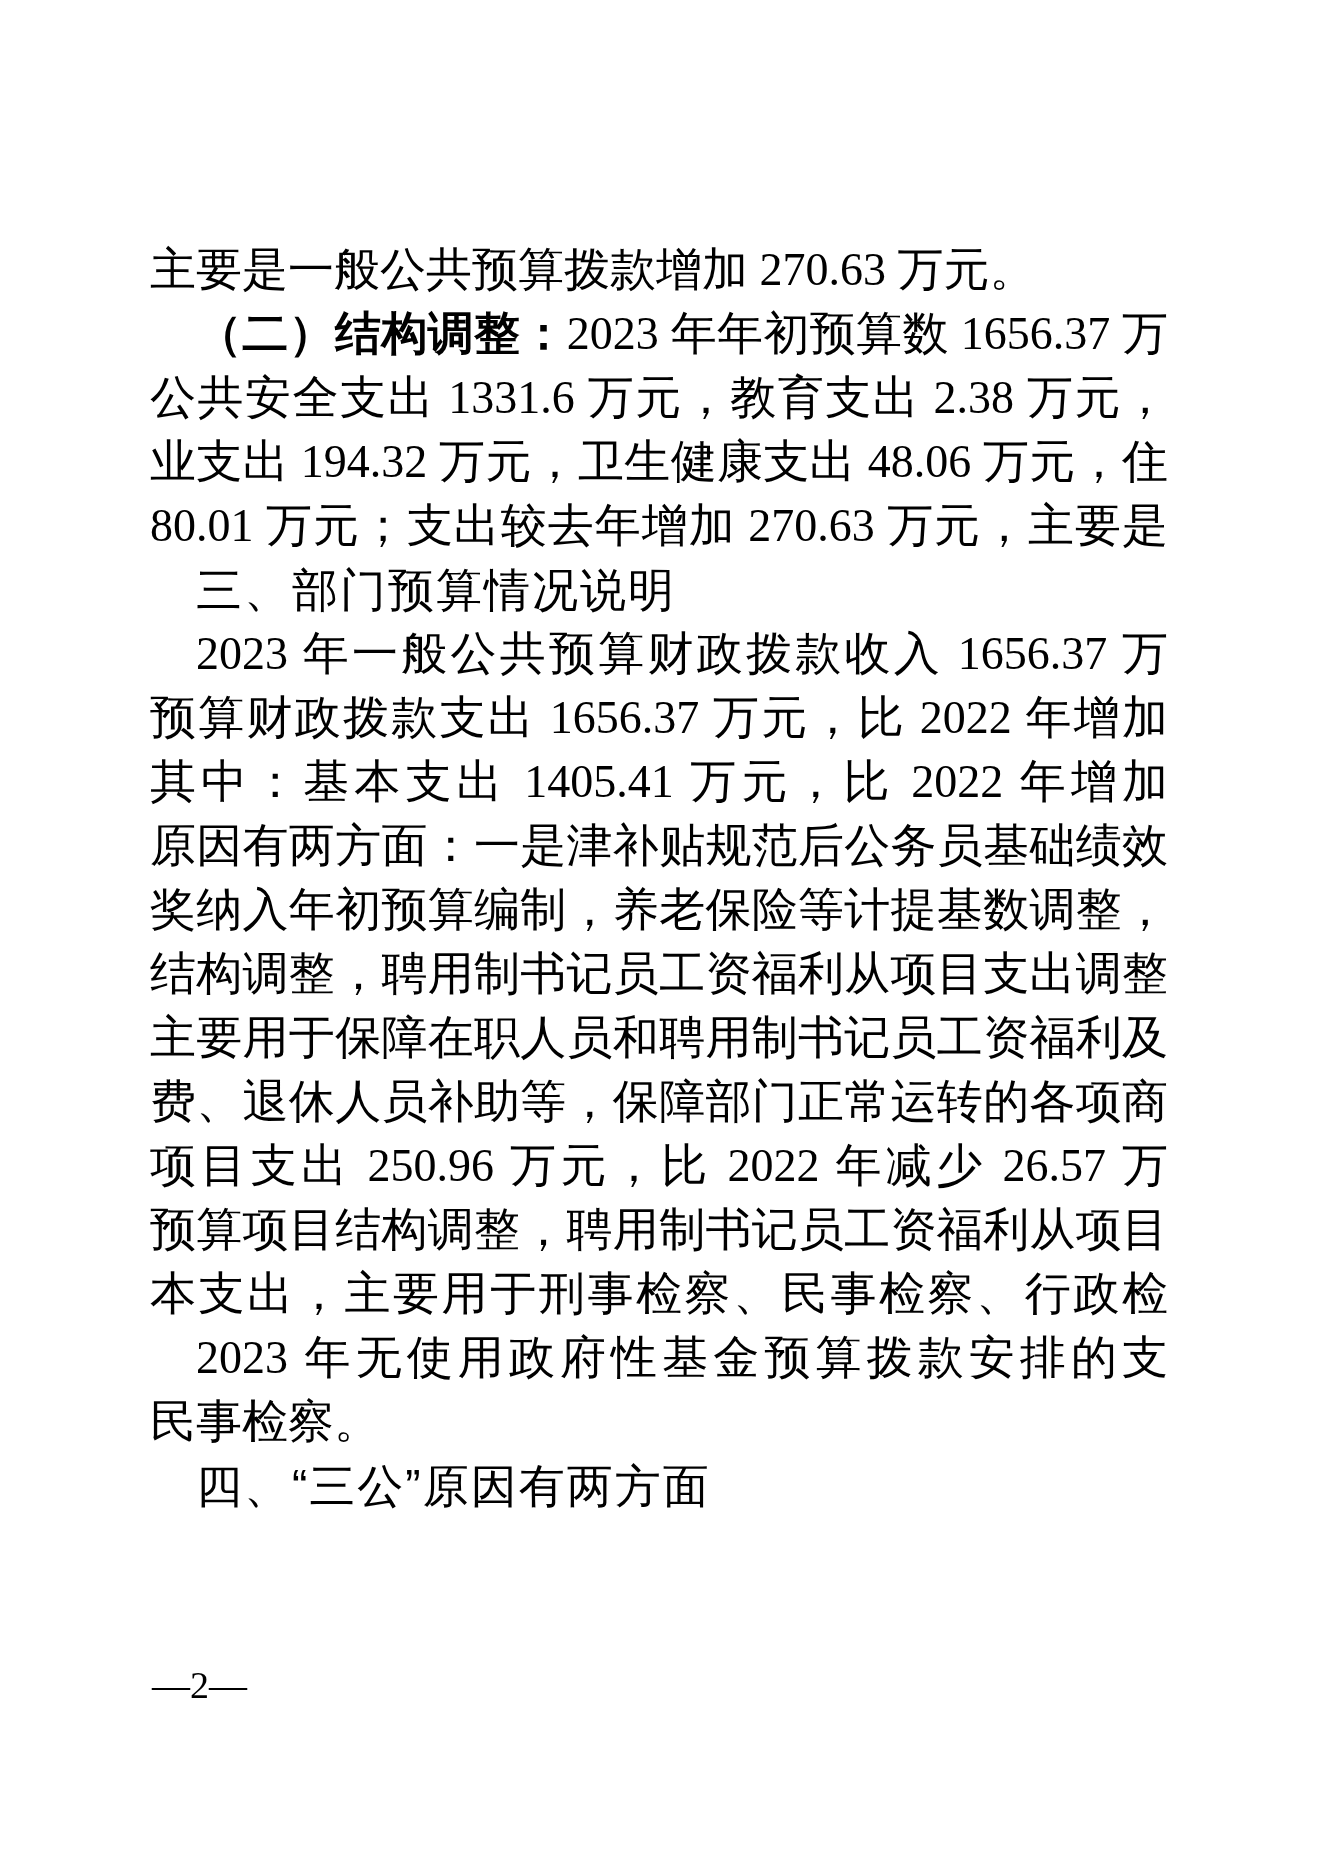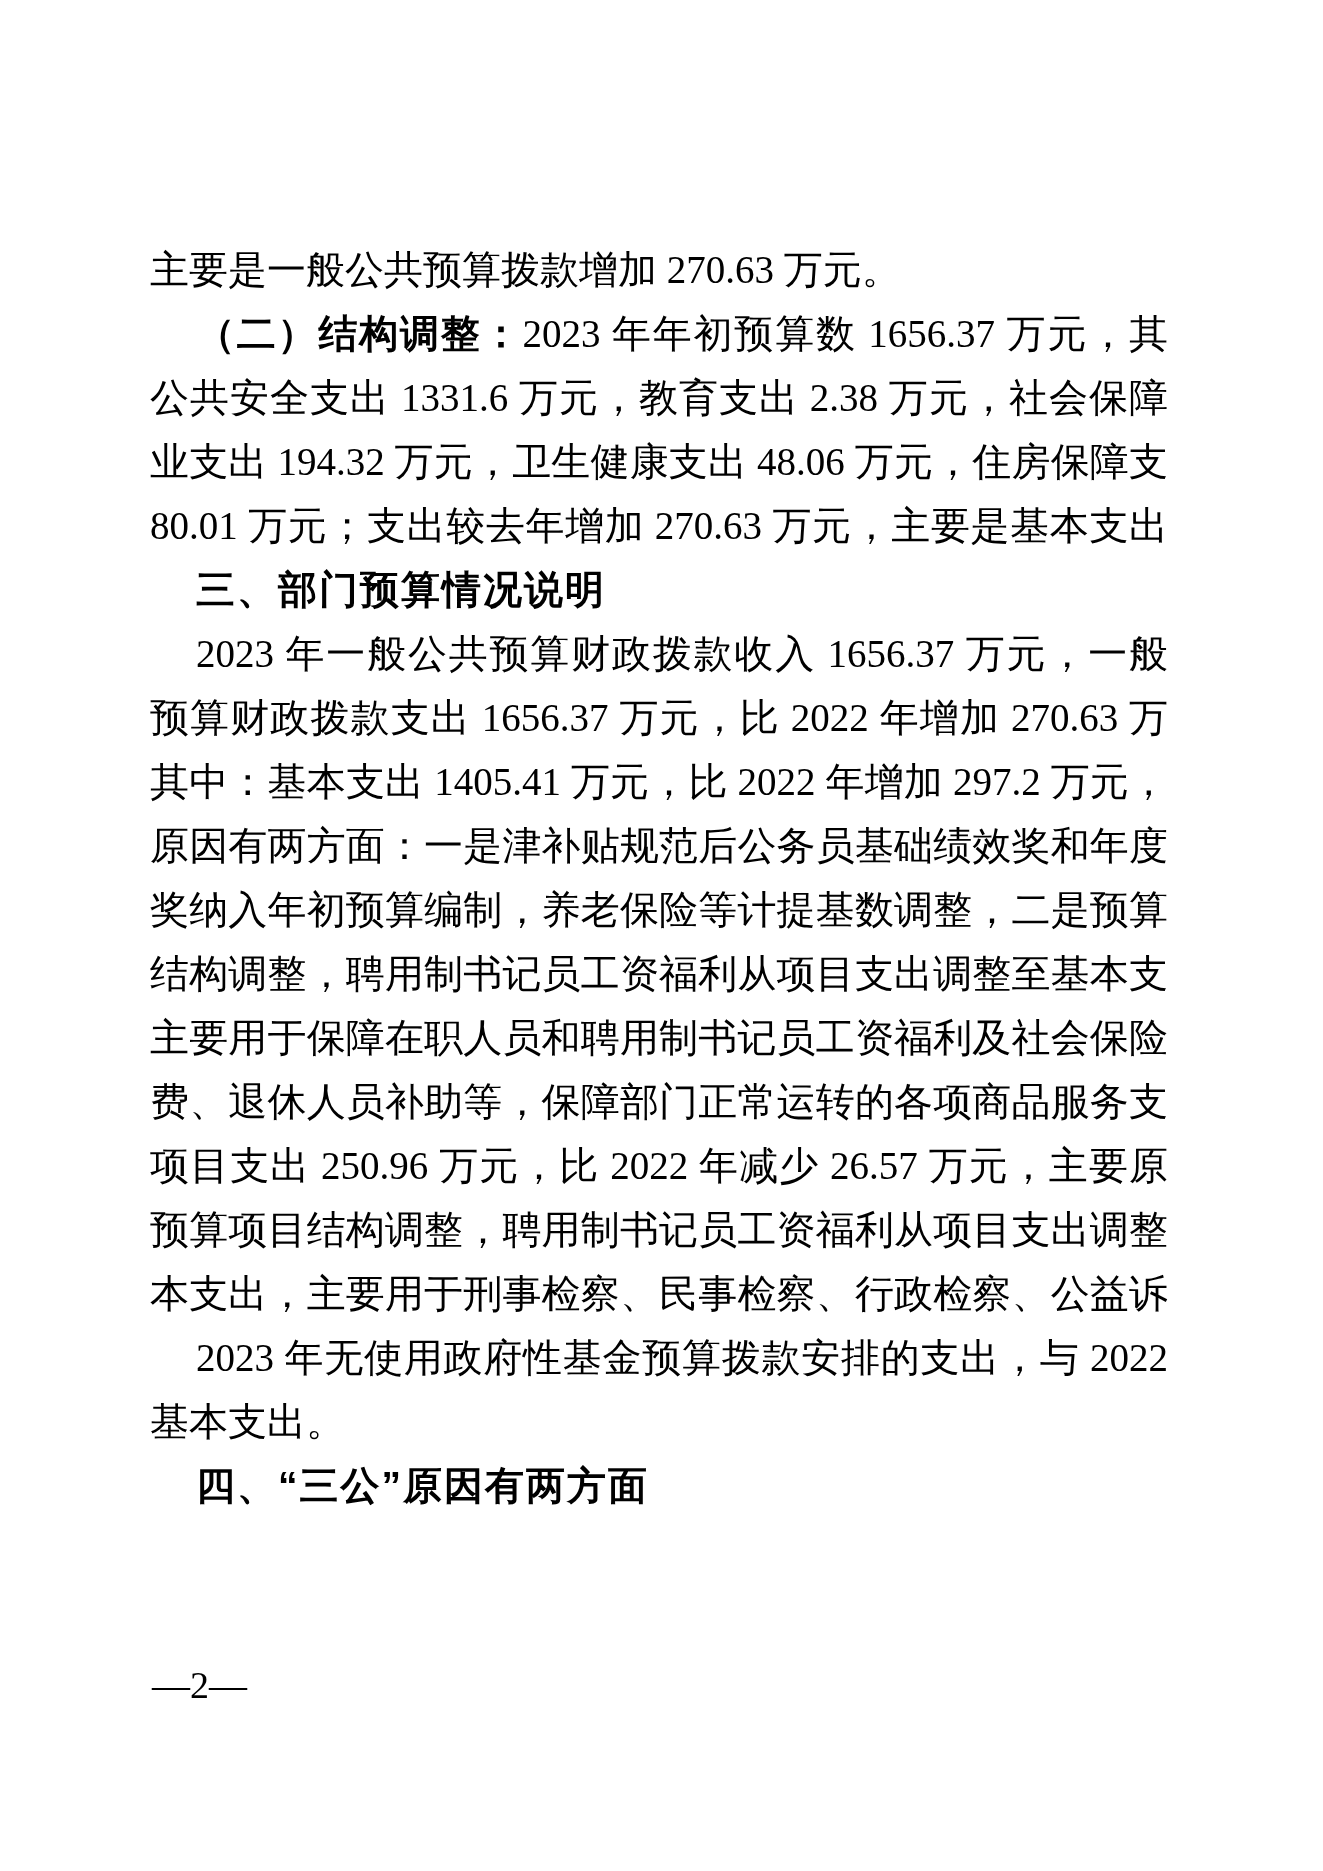--- a/index.html
+++ b/index.html
@@ -16,37 +16,37 @@
     font-family: "Liberation Serif", "DejaVu Serif", serif;
     overflow: hidden;
   }
   .content {
     position: absolute;
     left: 150px;
     top: 238px;
     width: 1018px;
   }
   .line {
-    font-size: 39px;
+    font-size: 46px;
     line-height: 64px;
     height: 64px;
     text-align: justify;
     text-align-last: left;
     overflow: hidden;
     color: #000000;
   }
   .line.fill {
     text-align-last: justify;
   }
   .line.indent {
     padding-left: 46px;
   }
   .line.heading {
     font-family: "Liberation Sans", "DejaVu Sans", sans-serif;
-    font-weight: 700;
+    font-weight: 400;
     letter-spacing: 2px;
   }
   .lead {
     font-weight: 700;
   }
   .page-num {
     position: absolute;
     left: 152px;
     top: 1664px;
     font-size: 38px;
@@ -71,17 +71,17 @@
       <div class="line fill">其中：基本支出 1405.41 万元，比 2022 年增加 297.2 万元，主要</div>
       <div class="line fill">原因有两方面：一是津补贴规范后公务员基础绩效奖和年度考核</div>
       <div class="line fill">奖纳入年初预算编制，养老保险等计提基数调整，二是预算项目</div>
       <div class="line fill">结构调整，聘用制书记员工资福利从项目支出调整至基本支出，</div>
       <div class="line fill">主要用于保障在职人员和聘用制书记员工资福利及社会保险缴</div>
       <div class="line fill">费、退休人员补助等，保障部门正常运转的各项商品服务支出；</div>
       <div class="line fill">项目支出 250.96 万元，比 2022 年减少 26.57 万元，主要原因是</div>
       <div class="line fill">预算项目结构调整，聘用制书记员工资福利从项目支出调整至基</div>
       <div class="line fill">本支出，主要用于刑事检察、民事检察、行政检察、公益诉讼检</div>
       <div class="line indent fill">2023 年无使用政府性基金预算拨款安排的支出，与 2022 年</div>
-      <div class="line">基本支出。</div>
+      <div class="line">民事检察。</div>
       <div class="line heading indent">四、“三公”原因有两方面</div>
     </div>
   <div class="page-num">—2—</div>
 </div>
 
 </body></html>

